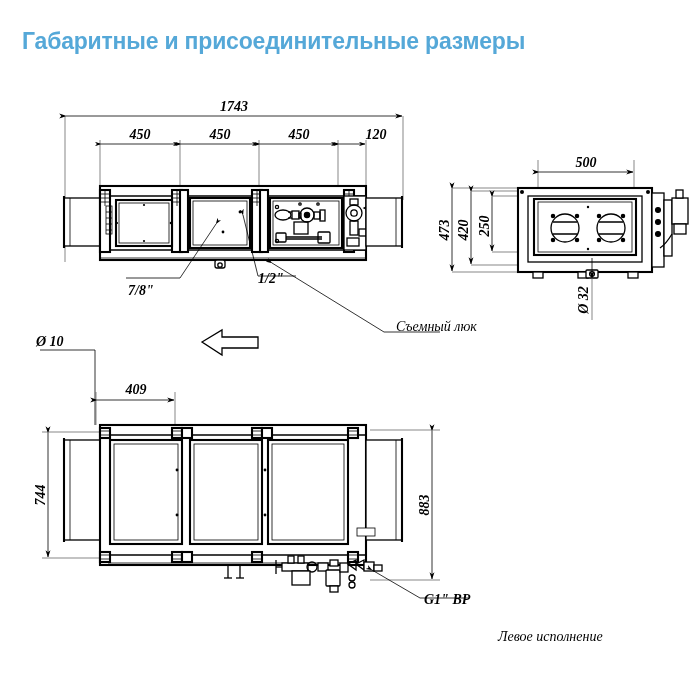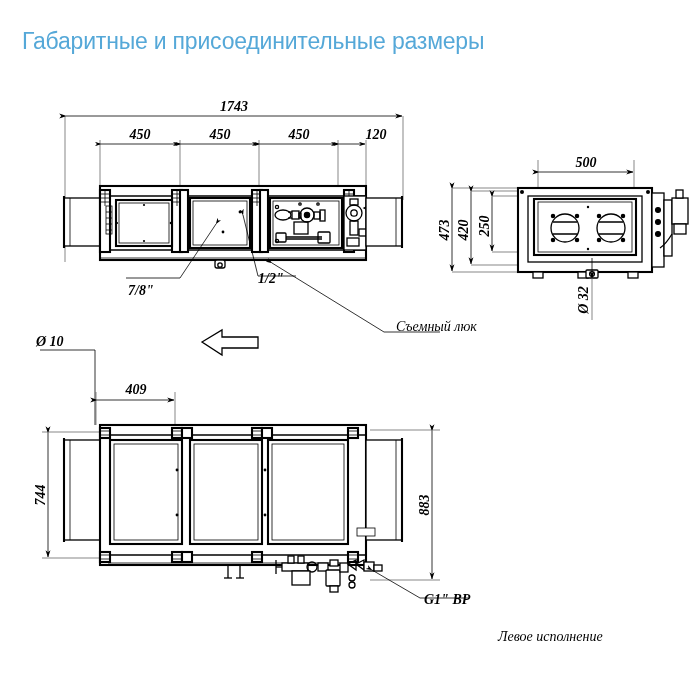--- a/index.html
+++ b/index.html
@@ -3,21 +3,21 @@
 <meta charset="utf-8">
 <style>
   html,body{margin:0;padding:0;}
   body{
     width:700px;height:700px;background:#ffffff;
     font-family:"Liberation Sans", sans-serif;
     overflow:hidden;position:relative;
   }
   #page-title{
     position:absolute;left:22px;top:28px;
-    font-size:23px;font-weight:normal;color:#55a8d8;
+    font-size:23px;font-weight:bold;color:#55a8d8;
     letter-spacing:-0.2px;white-space:nowrap;
   }
   #drawing-canvas{position:absolute;left:0;top:0;width:700px;height:700px;}
   .dimtext{
     font-family:"Liberation Serif", serif;
     font-style:italic;font-weight:bold;
     font-size:14px;fill:#000;
   }
   .labeltext{
     font-family:"Liberation Serif", serif;

